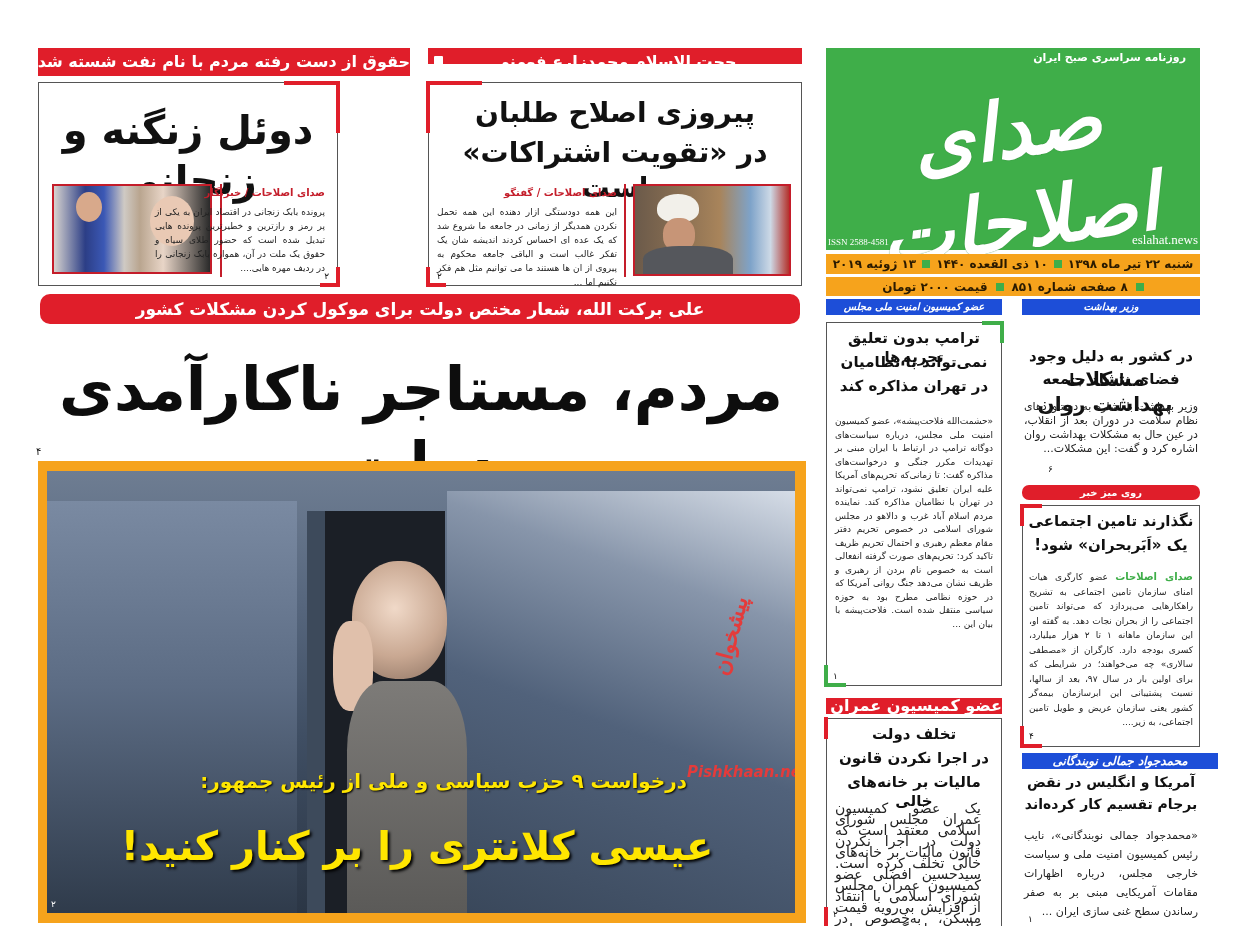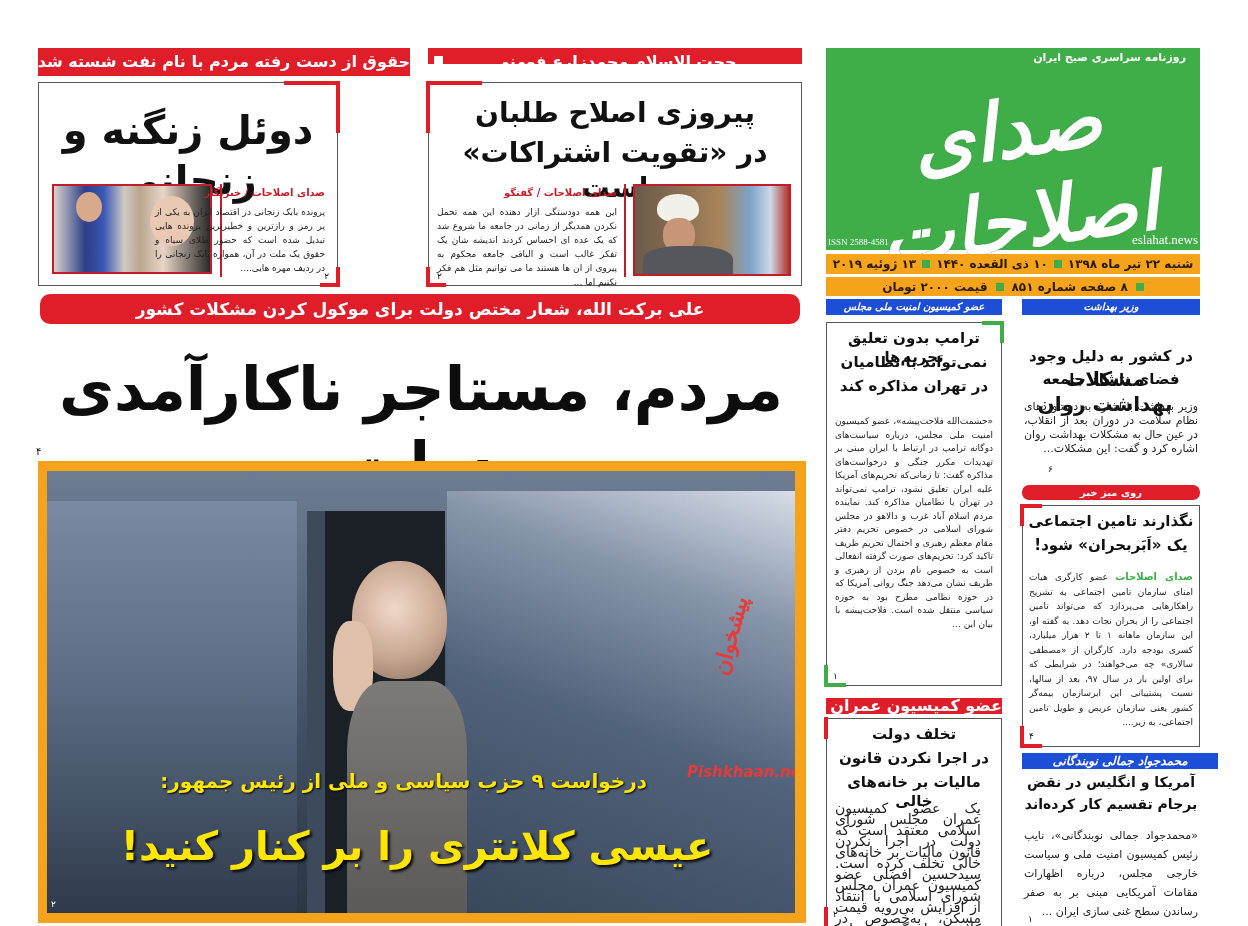--- a/index.html
+++ b/index.html
@@ -91,21 +91,21 @@
               background:linear-gradient(180deg,#6e7d92 0%,#56667d 30%,#3f4e63 60%,#2b3645 100%);">
     <div class="abs" style="left:0; top:30px; width:250px; height:412px; background:linear-gradient(180deg,#7a8aa2 0%,#5c6c84 45%,#2f3b4b 100%);"></div>
     <div class="abs" style="left:260px; top:40px; width:18px; height:402px; background:#3d4a5b;"></div>
     <div class="abs" style="left:278px; top:40px; width:120px; height:402px; background:#1b1f26;"></div>
     <div class="abs" style="left:400px; top:20px; width:348px; height:422px; background:linear-gradient(200deg,#d6dde7 0%,#8795aa 25%,#51627b 55%,#39475a 100%);"></div>
     <div class="abs" style="left:305px; top:90px; width:95px; height:118px; border-radius:48% 48% 46% 46%; background:radial-gradient(circle at 45% 40%,#f0d9c8 0%,#c9a892 55%,#8c7262 100%);"></div>
     <div class="abs" style="left:286px; top:150px; width:40px; height:90px; border-radius:40%; background:#e0c0ab;"></div>
     <div class="abs" style="left:300px; top:210px; width:120px; height:232px; border-radius:30% 30% 0 0; background:linear-gradient(180deg,#7d7b78 0%,#5b5a58 100%);"></div>
     <div class="abs" style="left:660px; top:200px; color:#e43b3b; font-family:'DejaVu Serif', serif; font-size:22px; font-weight:bold; transform:rotate(-75deg); transform-origin:left top;">پیشخوان</div>
     <div class="abs" style="left:640px; top:292px; color:#e43b3b; font-size:15px; font-weight:bold; font-style:italic; direction:ltr;">Pishkhaan.net</div>
-    <div class="abs" style="left:0; width:600px; top:298px; text-align:right; color:#ffe600; font-size:20px; font-weight:bold; text-shadow:1px 1px 2px #000;">درخواست ۹ حزب سیاسی و ملی از رئیس جمهور:</div>
+    <div class="abs" style="left:0; width:600px; top:298px; text-align:right; color:#ffe600; font-size:20px; font-weight:bold; text-shadow:1px 1px 2px #000;padding-left:40px;">درخواست ۹ حزب سیاسی و ملی از رئیس جمهور:</div>
     <div class="abs" style="left:40px; width:660px; top:352px; text-align:center; color:#ffe600; font-size:40px; font-weight:900; text-shadow:2px 2px 3px #000;">عیسی کلانتری را بر کنار کنید!</div>
     <div class="abs pg" style="left:4px; bottom:4px; color:#fff;">۲</div>
   </div>
 </div>
 
 <div class="abs greenbar" style="left:826px; top:299px; width:176px; height:16px; line-height:16px; font-size:10px;">عضو کمیسیون امنیت ملی مجلس</div>
 <div class="abs box" style="left:826px; top:322px; width:176px; height:364px;">
   <div class="corner-g" style="right:-3px; top:-2px; width:22px; height:4px;"></div>
   <div class="corner-g" style="right:-3px; top:-2px; width:4px; height:22px;"></div>
   <div class="corner-g" style="left:-3px; bottom:-2px; width:22px; height:4px;"></div>

